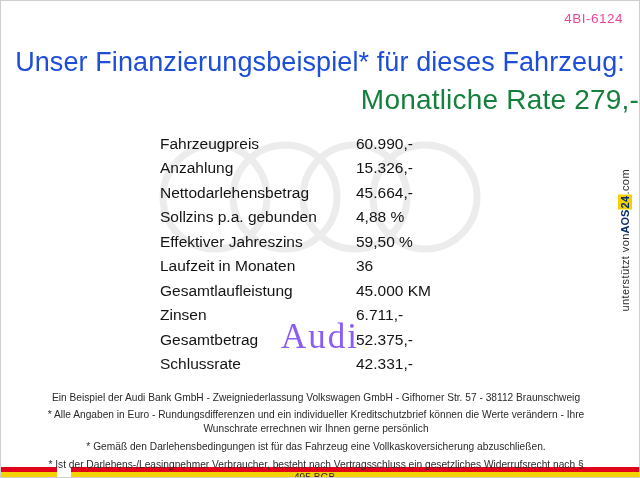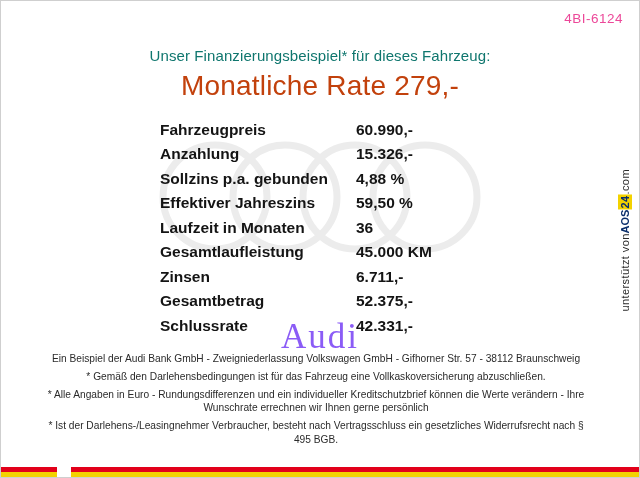--- a/index.html
+++ b/index.html
@@ -83,39 +83,38 @@
   }
 
   .content {
     position: relative;
     z-index: 2;
     padding-top: 46px;
   }
   h1.headline {
     margin: 0;
     text-align: center;
-    font-size: 15px;
+    font-size: 27px;
     font-weight: normal;
-    color: #0f766e;
+    color: #1d4ed8;
     letter-spacing: 0.1px;
   }
   h2.rate {
     margin: 6px 0 0 0;
-    text-align: center;
+    text-align: right;
     font-size: 28px;
     font-weight: normal;
-    color: #c2410c;
+    color: #15803d;
     letter-spacing: 0.2px;
   }
 
   table.figures {
     margin: 16px auto 8px auto;
     border-collapse: collapse;
     width: 320px;
-    font-weight: bold;
   }
   table.figures td {
     font-size: 15.5px;
     color: #141414;
     padding: 2px 0;
     line-height: 1.32;
     white-space: nowrap;
   }
   table.figures td.label { width: 196px; }
   table.figures td.value { width: 124px; }
@@ -188,20 +187,24 @@
       <tbody>
         <tr>
           <td class="label">Fahrzeugpreis</td>
           <td class="value">60.990,-</td>
         </tr>
         <tr>
           <td class="label">Anzahlung</td>
           <td class="value">15.326,-</td>
         </tr>
         <tr>
+          <td class="label">Nettodarlehensbetrag</td>
+          <td class="value">45.664,-</td>
+        </tr>
+        <tr>
           <td class="label">Sollzins p.a. gebunden</td>
           <td class="value">4,88 %</td>
         </tr>
         <tr>
           <td class="label">Effektiver Jahreszins</td>
           <td class="value">59,50 %</td>
         </tr>
         <tr>
           <td class="label">Laufzeit in Monaten</td>
           <td class="value">36</td>
@@ -220,22 +223,22 @@
         </tr>
         <tr>
           <td class="label">Schlussrate</td>
           <td class="value">42.331,-</td>
         </tr>
       </tbody>
     </table>
 
     <div class="footnotes">
       <p>Ein Beispiel der Audi Bank GmbH - Zweigniederlassung Volkswagen GmbH - Gifhorner Str. 57 - 38112 Braunschweig</p>
+      <p>* Alle Angaben in Euro - Rundungsdifferenzen und ein individueller Kreditschutzbrief können die Werte verändern - Ihre Wunschrate errechnen wir Ihnen gerne persönlich</p>
       <p>* Gemäß den Darlehensbedingungen ist für das Fahrzeug eine Vollkaskoversicherung abzuschließen.</p>
-      <p>* Alle Angaben in Euro - Rundungsdifferenzen und ein individueller Kreditschutzbrief können die Werte verändern - Ihre Wunschrate errechnen wir Ihnen gerne persönlich</p>
       <p>* Ist der Darlehens-/Leasingnehmer Verbraucher, besteht nach Vertragsschluss ein gesetzliches Widerrufsrecht nach § 495 BGB.</p>
     </div>
   </div>
 
   <div class="bottom-bars">
     <div class="bar bar-top">
         <span class="seg-white"></span>
       </div>
     <div class="bar bar-bottom">
         <span class="seg-white"></span>

